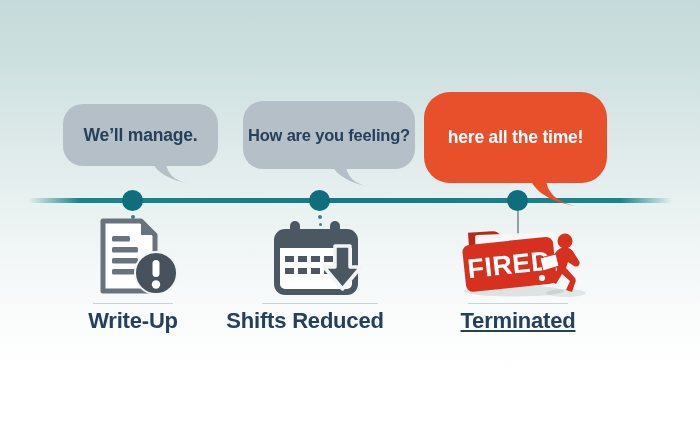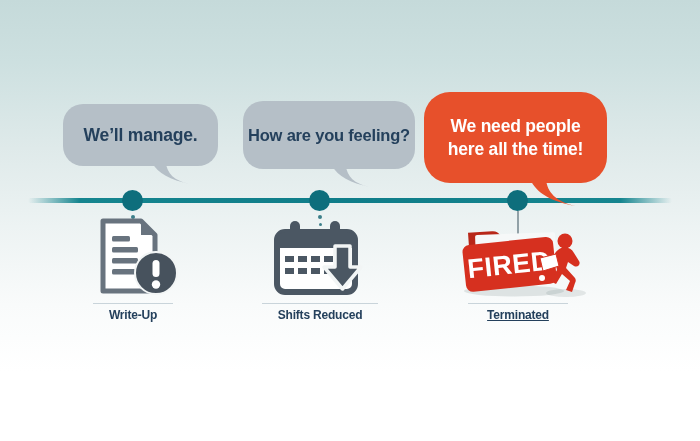--- a/index.html
+++ b/index.html
@@ -34,23 +34,23 @@
   .s1 .tail{left:150px;top:163px;}
   .s2 .tail{left:330px;top:166px;}
   .s3 .tail{left:526px;top:179px;}
   
   .divider{position:absolute;top:303px;height:1px;background:#c9d4da;}
   .s1 .divider{left:93px;width:80px;}
   .s2 .divider{left:262px;width:116px;}
   .s3 .divider{left:468px;width:100px;}
   .stop-label{
     position:absolute;top:308px;width:200px;text-align:center;
-    color:#24405c;font-weight:700;font-size:12px;letter-spacing:-0.2px;
+    color:#24405c;font-weight:700;font-size:22px;letter-spacing:-0.2px;
   }
-  .s1 .stop-label{left:33px;} .s2 .stop-label{left:220px;} .s3 .stop-label{left:418px;text-decoration:underline;}
+  .s1 .stop-label{left:33px;} .s2 .stop-label{left:205px;} .s3 .stop-label{left:418px;text-decoration:underline;}
   
   .icon-wrap{position:absolute;}
   .s1 .icon-wrap{left:95px;top:218px;}
   .s2 .icon-wrap{left:272px;top:219px;}
   .s3 .icon-wrap{left:458px;top:214px;}
 </style>
 </head>
 <body>
 
 <div class="stage">
@@ -114,21 +114,20 @@
         <path d="M63,27 h15 v21 h11 l-18.5,22 l-18.5,-22 h11 z" fill="#4b5763" stroke="#f2f5f5" stroke-width="3.5" stroke-linejoin="round"></path>
       </svg>
     </div>
     <div class="divider"></div>
     <div class="stop-label">Shifts Reduced</div>
   </div>
 
   <div class="stop s3">
     <div class="bubble">
       <span>
-        <span class="line">We need people</span>
         <span class="line">here all the time!</span>
       </span>
     </div>
     <svg class="tail" width="52" height="28" viewBox="0 0 52 28">
       <path d="M4,0 C10,14 26,23 50,27 C30,23 21,13 20,0 Z" fill="#e7502b"></path>
     </svg>
     <div class="dot d3"></div>
     <div class="connector-line"></div>
     <div class="icon-wrap">
       <svg width="132" height="86" viewBox="0 0 132 86">

